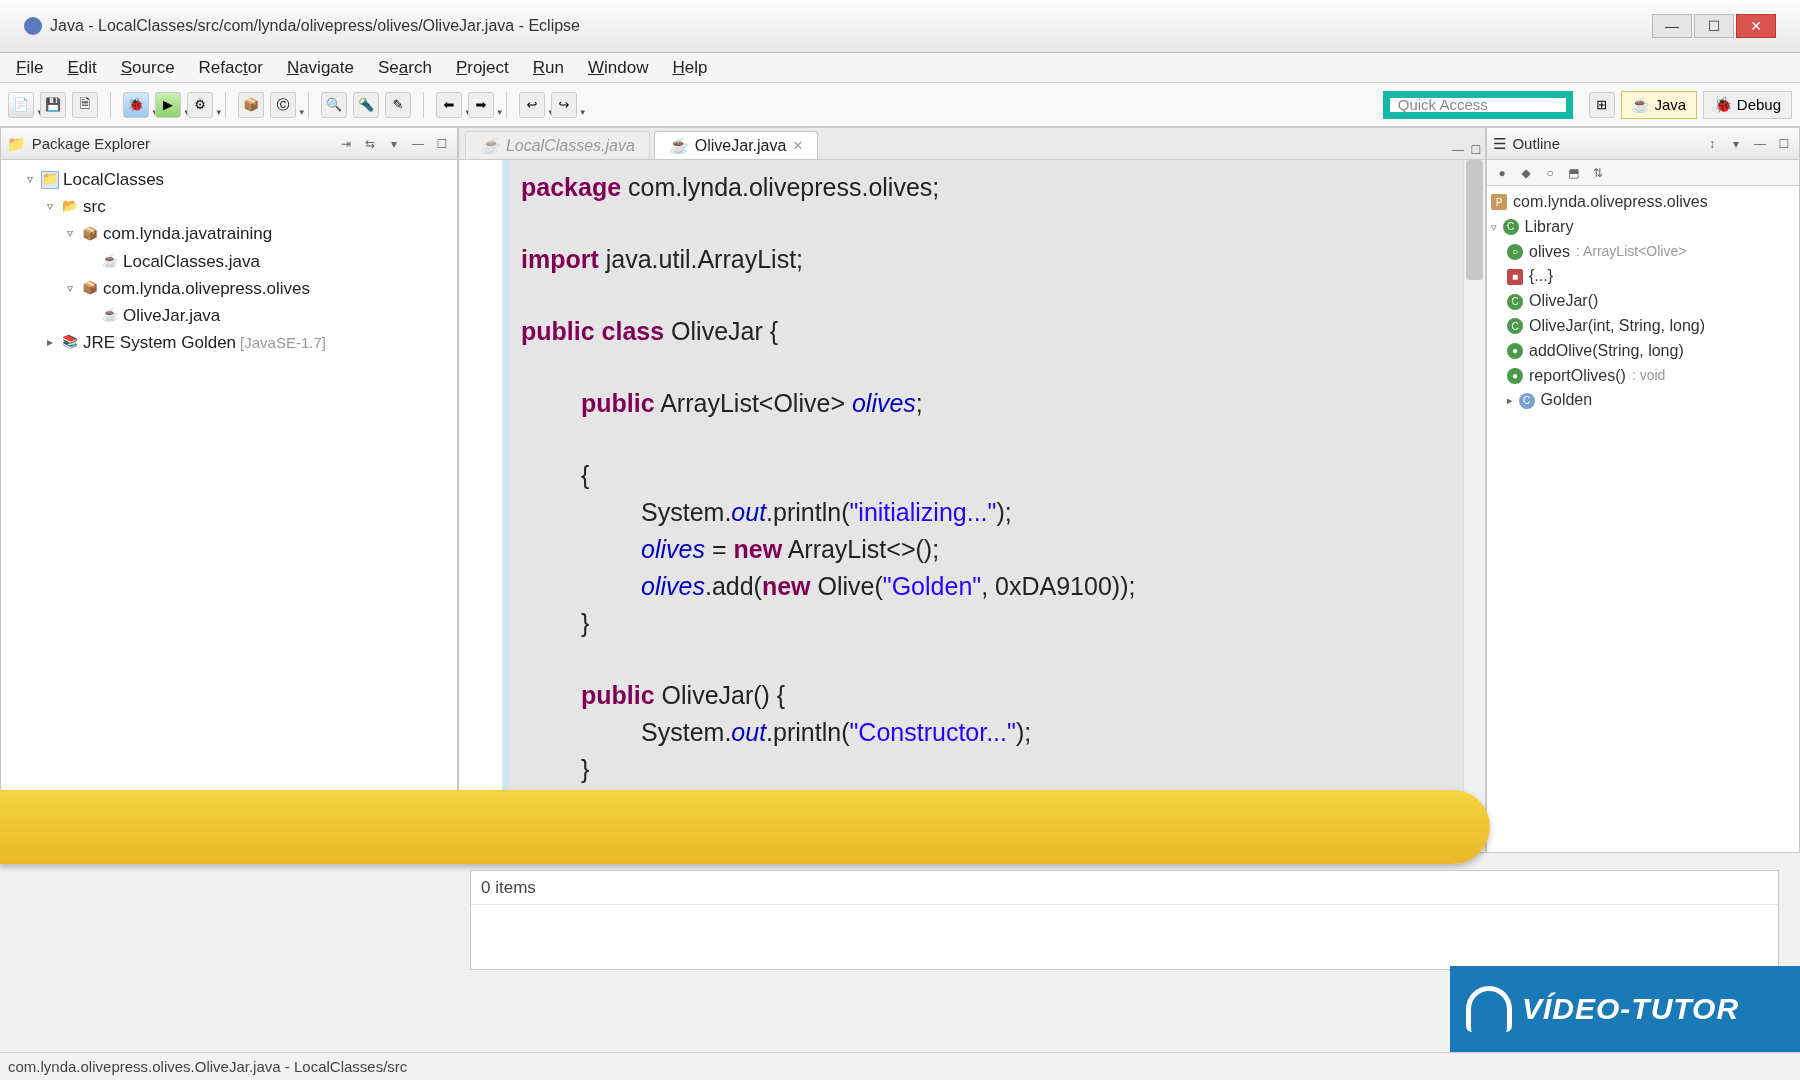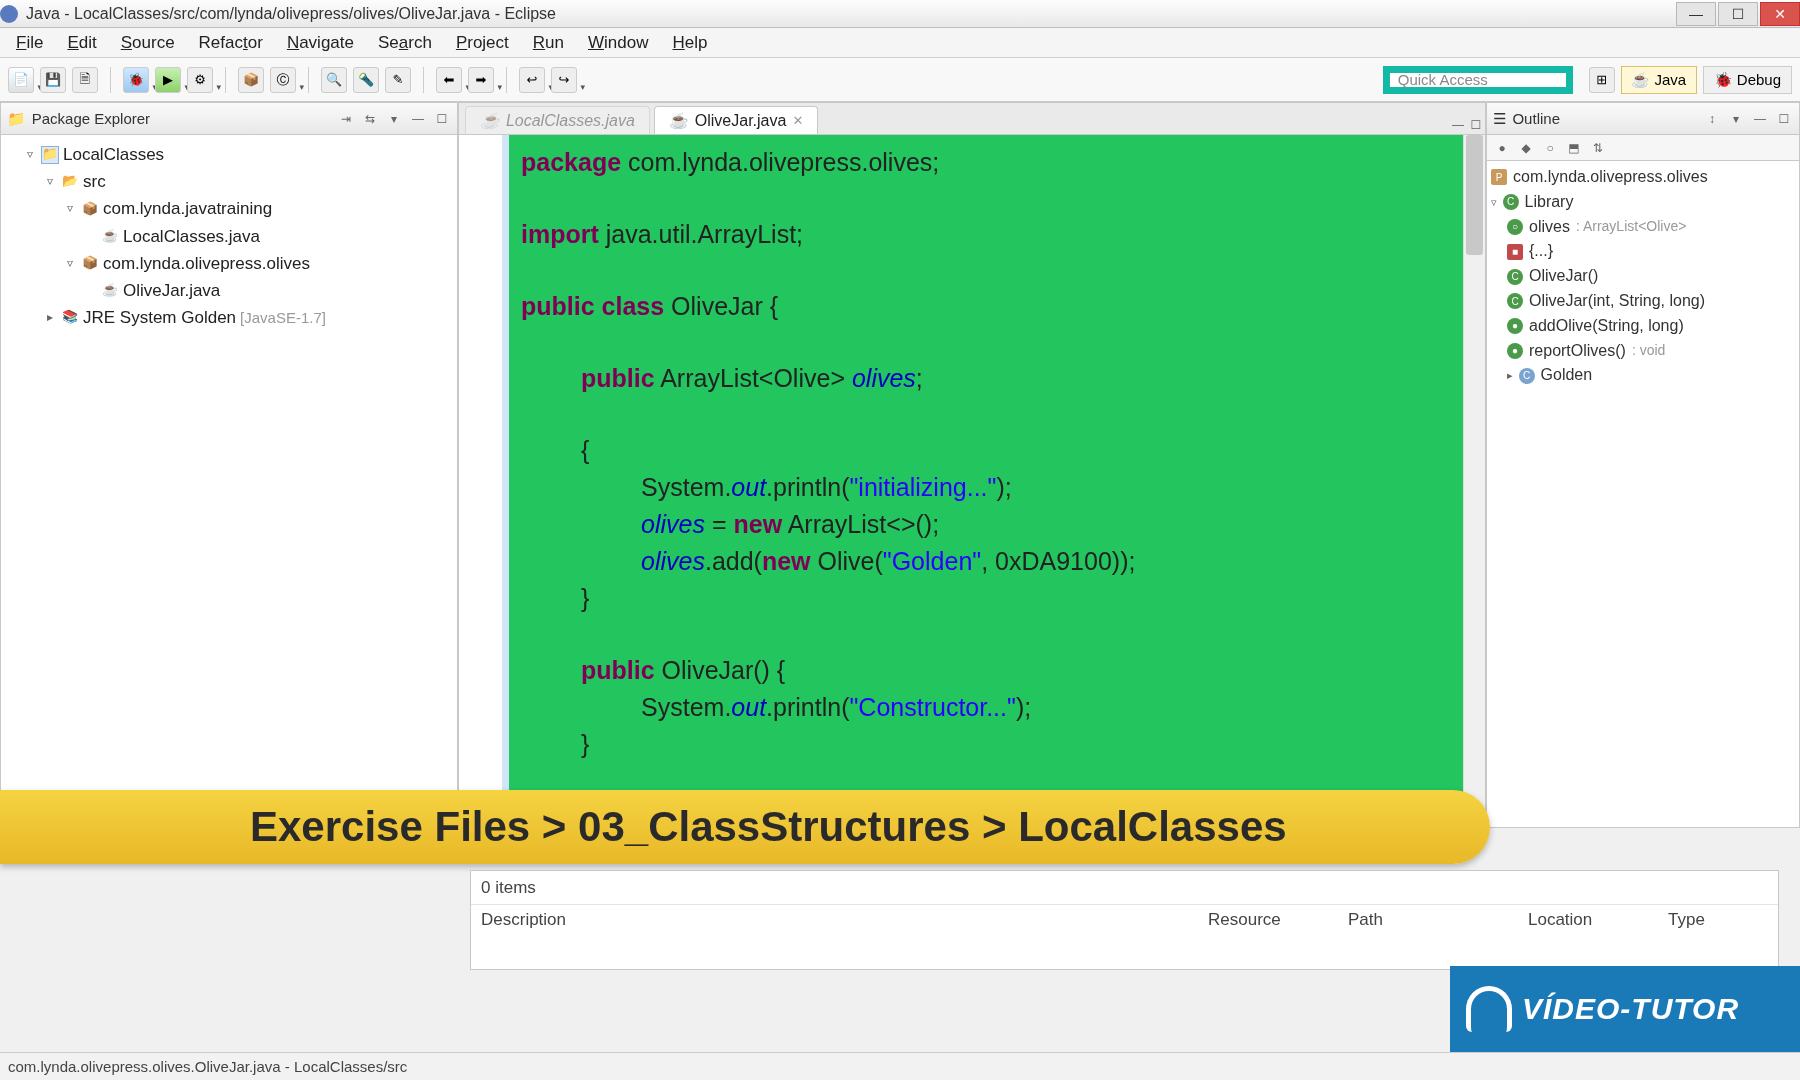--- a/index.html
+++ b/index.html
@@ -1,18 +1,18 @@
 <!DOCTYPE html>
 <html><head>
 <meta charset="utf-8">
 <style>
 * { margin: 0; padding: 0; box-sizing: border-box; font-family: "Segoe UI", Tahoma, sans-serif; }
 body { width: 1800px; height: 1080px; background: #f0f0f0; overflow: hidden; position: relative; }
 
-.titlebar { height: 28px; background: linear-gradient(#fdfdfd,#e8e8e8); border-bottom: 1px solid #bdbdbd; display: flex; align-items: center; padding: 0 0; font-size: 16px; color: #333; }
+.titlebar { height: 53px; background: linear-gradient(#fdfdfd,#e8e8e8); border-bottom: 1px solid #bdbdbd; display: flex; align-items: center; padding: 0 24px; font-size: 16px; color: #333; }
 .titlebar .icon { width: 18px; height: 18px; background: #5a7abf; border-radius: 50%; margin-right: 8px; }
 .titlebar .spacer { flex: 1; }
 .win-controls { display: flex; gap: 2px; }
 .win-btn { width: 40px; height: 24px; background: #e5e5e5; border: 1px solid #b8b8b8; display: flex; align-items: center; justify-content: center; font-size: 14px; cursor: pointer; }
 .win-btn.close { background: #d9534f; color: #fff; border-color: #c9302c; }
 
 .menubar { height: 30px; background: #f5f5f5; border-bottom: 1px solid #cfcfcf; display: flex; align-items: center; padding: 0 6px; font-size: 17px; color: #222; gap: 4px; }
 .menubar span { padding: 4px 10px; cursor: pointer; }
 
 .toolbar { height: 44px; background: #f8f8f8; border-bottom: 1px solid #c8c8c8; display: flex; align-items: center; padding: 0 8px; gap: 6px; }
@@ -45,21 +45,21 @@
 .ticon.lib { color: #999; }
 .ind1 { padding-left: 18px; } .ind2 { padding-left: 38px; } .ind3 { padding-left: 58px; } .ind4 { padding-left: 78px; }
 .muted { color: #999; font-size: 15px; }
 
 .editor { flex: 1; display: flex; flex-direction: column; }
 .editor-tabs { height: 32px; background: #eaeaea; display: flex; align-items: flex-end; padding-left: 6px; border-bottom: 1px solid #c8c8c8; }
 .etab { height: 28px; padding: 0 14px; background: #f3f3f3; border: 1px solid #c8c8c8; border-bottom: none; margin-right: 4px; display: flex; align-items: center; gap: 6px; font-size: 16px; color: #555; cursor: pointer; border-radius: 4px 4px 0 0; }
 .etab.active { background: #fff; color: #222; }
 .etab.inactive { opacity: .55; font-style: italic; }
 .etab .x { color: #999; font-size: 13px; }
-.editor-body { flex: 1; display: flex; background: #22c55e; position: relative; }
+.editor-body { flex: 1; display: flex; background: #e5e5e5; position: relative; }
 .gutter { width: 44px; background: #fff; border-right: 1px solid #d8e8f0; }
 .change-strip { position: absolute; left: 44px; top: 0; bottom: 0; width: 6px; background: #cfe6f7; }
 .code { flex: 1; padding: 10px 18px 10px 18px; font-family: Consolas, "Courier New", monospace; font-size: 25px; line-height: 1.4; white-space: pre; color: #222; overflow: auto; }
 .kw { color: #7f0055; font-weight: bold; }
 .str { color: #2a00ff; }
 .fld { color: #0000c0; font-style: italic; }
 .cls { color: #000; }
 .editor-scroll { width: 22px; background: #f0f0f0; border-left: 1px solid #ddd; position: relative; }
 .editor-scroll .thumb { position: absolute; top: 0; left: 2px; right: 2px; height: 120px; background: #c8c8c8; border-radius: 3px; }
 
@@ -292,32 +292,24 @@
           <span style="color:#666;font-size:11px">▸</span>
           <span class="oicon nested">C</span>
           <span>Golden</span>
         </div>
     </div>
   </div>
 </div>
 
 <div class="overlay-banner">
   <div class="banner-shape"></div>
-  <div class="banner-text">Exercise Files &gt; 03_ClassStructures &gt; LocalClasses</div>
 </div>
 
 <div class="problems">
   <div class="problems-row">0 items</div>
-  <div class="problems-cols">
-    <div class="pcol desc">Description</div>
-    <div class="pcol res">Resource</div>
-    <div class="pcol path">Path</div>
-    <div class="pcol loc">Location</div>
-    <div class="pcol type">Type</div>
-  </div>
 </div>
 
 <div class="video-badge">
   <div class="lock"></div>
   <span>VÍDEO-TUTOR</span>
 </div>
 
 <div class="statusbar">
   <span>com.lynda.olivepress.olives.OliveJar.java - LocalClasses/src</span>
 </div>

